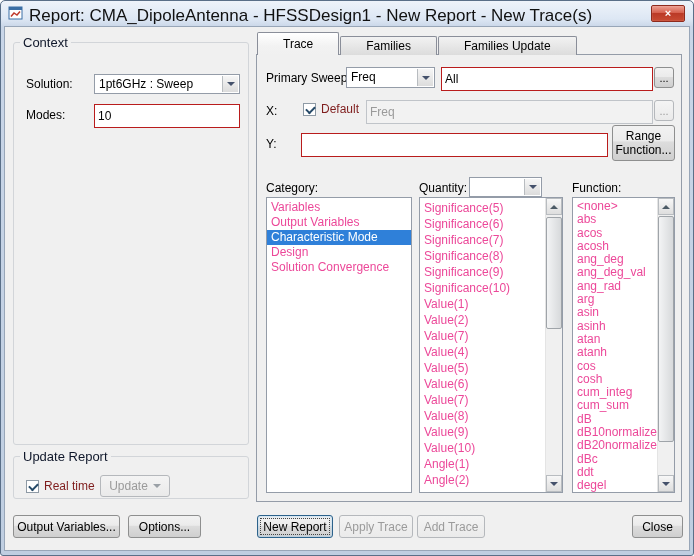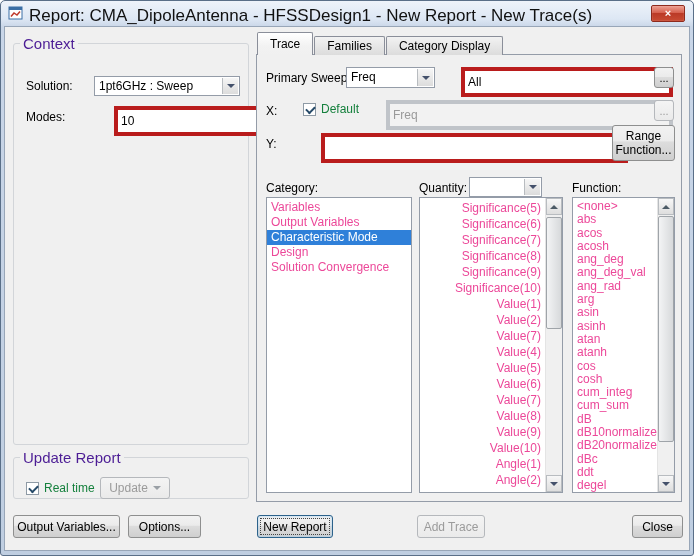--- a/index.html
+++ b/index.html
@@ -20,25 +20,25 @@
     color:#fff; font-size:11px; font-weight:bold; text-align:center; line-height:15px;
     box-shadow:inset 0 0 1px #f5c9c0;
   }
   .client{
     position:relative; width:686px; height:525px;
     background:#f0f0f0; border:1px solid #98a6b8;
   }
   .group{
     position:absolute; border:1px solid #d2d5d9; border-radius:3px; background:transparent;
   }
-  .group legend{ margin-left:6px; padding:0 3px; font-size:15px; color:#4c1d95; }
+  .group legend{ margin-left:6px; padding:0 3px; font-size:13px; color:#0f172a; }
   .label{ position:absolute; font-size:12px; color:#000; white-space:nowrap; }
   .textbox{
-    position:absolute; border:4px solid #b91c1c; background:#fff;
-    font:12px "Liberation Sans",sans-serif; padding:11px 3px; color:#000;margin-left:20px;
+    position:absolute; border:1px solid #b91c1c; background:#fff;
+    font:12px "Liberation Sans",sans-serif; padding:11px 3px; color:#000;
   }
   input.textbox{ outline:none; }
   .textbox.disabled{ background:#f2f2f2; color:#9a9a9a; border-color:#c0c4c9; }
   .combo{ position:absolute; background:#fff; border:1px solid #949ca8; }
   .combo-text{ position:absolute; left:4px; top:0; line-height:18px; font-size:12px; white-space:nowrap; }
   .combo-arrow{
     position:absolute; right:1px; top:1px; bottom:1px; width:16px;
     background:linear-gradient(#f6f6f6,#dcdcdc); border-left:1px solid #b8bcc0;
     display:flex; align-items:center; justify-content:center;
   }
@@ -52,46 +52,46 @@
     display:flex; align-items:center; justify-content:center; gap:5px;
   }
   .btn.disabled{
     background:linear-gradient(#f4f4f4,#eaeaea); border-color:#b5b8bc; color:#9b9b9b;
   }
   .btn.default{
     border-color:#2c628b; outline:1px dotted #444; outline-offset:-4px;
     box-shadow:inset 0 0 3px #a8d2f0;
   }
   .btn.multiline{ line-height:14px; padding:2px; white-space:normal; }
-  .checkbox-row{ position:absolute; display:flex; align-items:center; gap:5px; font-size:12px; color:#15803d; }
+  .checkbox-row{ position:absolute; display:flex; align-items:center; gap:5px; font-size:12px; color:#7f1d1d; }
   .checkbox{ width:13px; height:13px; background:#fff; border:1px solid #8e9aa5; position:relative; flex:0 0 auto; }
   .checkbox.checked::after{
     content:""; position:absolute; left:2px; top:2px; width:7px; height:4px;
     border-left:2px solid #264a68; border-bottom:2px solid #264a68; transform:rotate(-45deg);
   }
   .tabstrip{ position:absolute; left:252px; top:5px; height:23px; display:flex; align-items:flex-end; z-index:3; }
   .tab{
-    font-size:12px; padding:0 12px; border:1px solid #8a8e99; border-bottom:none;
+    font-size:12px; padding:0 25px; border:1px solid #8a8e99; border-bottom:none;
     border-radius:2px 2px 0 0; background:linear-gradient(#f2f2f2,#dcdcdc);
     height:19px; line-height:19px; margin-right:1px; white-space:nowrap;
   }
   .tab.active{
     height:23px; line-height:22px; background:linear-gradient(#ffffff,#f2f2f2 60%,#f0f0f0);
     position:relative; z-index:4;
   }
   .panel{
     position:absolute; left:251px; top:27px; width:426px; height:448px;
     border:1px solid #949ca8; background:#f0f0f0; z-index:1;
   }
   .listbox{ position:absolute; background:#fff; border:1px solid #949ca8; overflow:hidden; }
   .list-items{ position:absolute; left:0; top:0; bottom:0; right:0; overflow:hidden; padding-top:2px; }
   .list-items.with-sb{ right:17px; }
   .list-item{ font-size:12px; padding:0 4px; white-space:nowrap; color:#ec4899; }
   .cat-items .list-item{ line-height:15px; }
-  .qty-items .list-item{ line-height:16px;text-align:right; }
+  .qty-items .list-item{ line-height:16px; }
   .fn-items .list-item{ line-height:13.3px; }
   .list-item.selected{ color:#fff; }
   .scrollbar{ position:absolute; right:0; top:0; bottom:0; width:17px; background:#f0f0f0; border-left:1px solid #e4e4e4; }
   .sb-btn{
     position:absolute; left:0; right:0; height:17px;
     background:linear-gradient(#f7f7f7,#dedede); border:1px solid #b8bcc0;
     display:flex; align-items:center; justify-content:center;
   }
   .sb-btn.up{ top:0; } .sb-btn.down{ bottom:0; }
   .sb-thumb{
@@ -147,21 +147,21 @@
     <div class="btn" style="left:8px; top:488px; width:107px; height:23px;">
       <span>Output Variables...</span>
     </div>
     <div class="btn" style="left:123px; top:488px; width:73px; height:23px;">
       <span>Options...</span>
     </div>
 
     <div class="tabstrip">
       <div class="tab active">Trace</div>
       <div class="tab">Families</div>
-      <div class="tab">Category Display</div>
+      <div class="tab">Families Update</div>
     </div>
 
     <div class="panel">
 
       <span class="label" style="left:9px; top:16px;">Primary Sweep:</span>
       <div class="combo" style="left:89px; top:12px; width:89px; height:21px;">
         <span class="combo-text">Freq</span>
         <span class="combo-arrow">
             <i class="tri-down"></i>
           </span>
@@ -272,20 +272,23 @@
               <i class="tri-down"></i>
             </div>
         </div>
       </div>
 
     </div>
 
     <div class="btn default" style="left:252px; top:488px; width:76px; height:23px;">
       <span>New Report</span>
     </div>
+    <div class="btn disabled" style="left:334px; top:488px; width:74px; height:23px;">
+      <span>Apply Trace</span>
+    </div>
     <div class="btn disabled" style="left:412px; top:488px; width:68px; height:23px;">
       <span>Add Trace</span>
     </div>
     <div class="btn" style="left:627px; top:488px; width:51px; height:23px;">
       <span>Close</span>
     </div>
 
   </div>
 </div>
 

